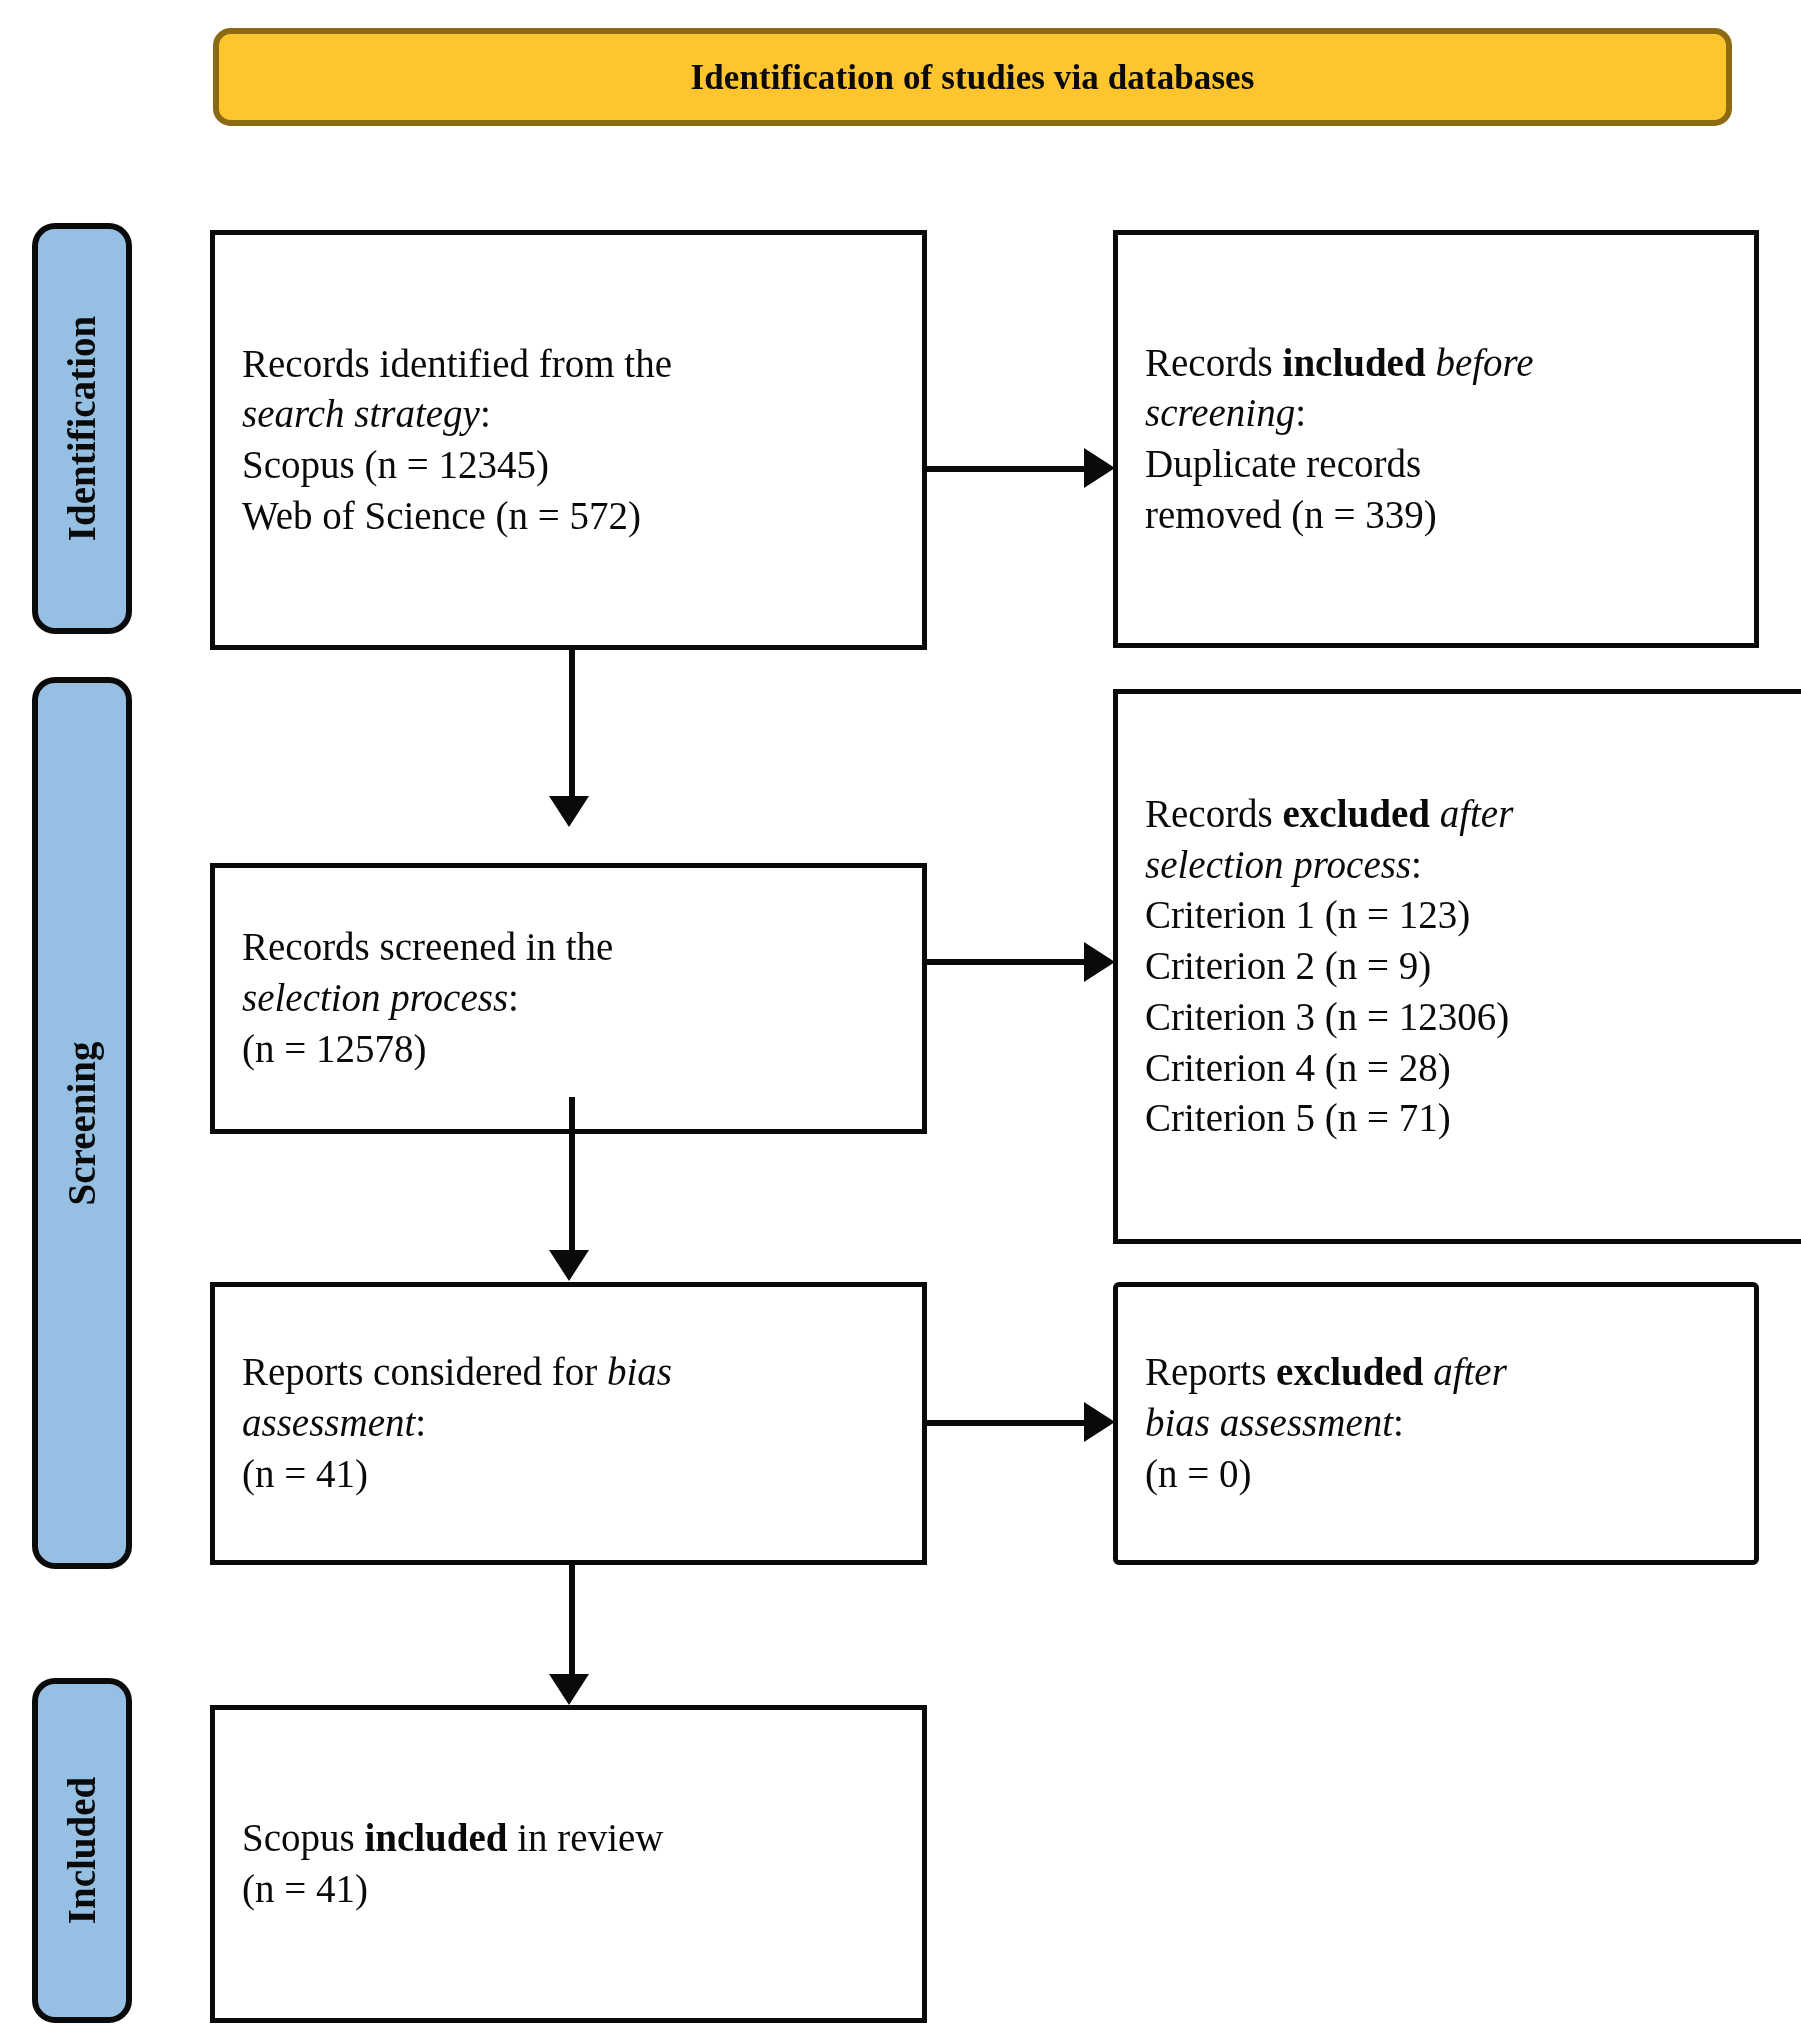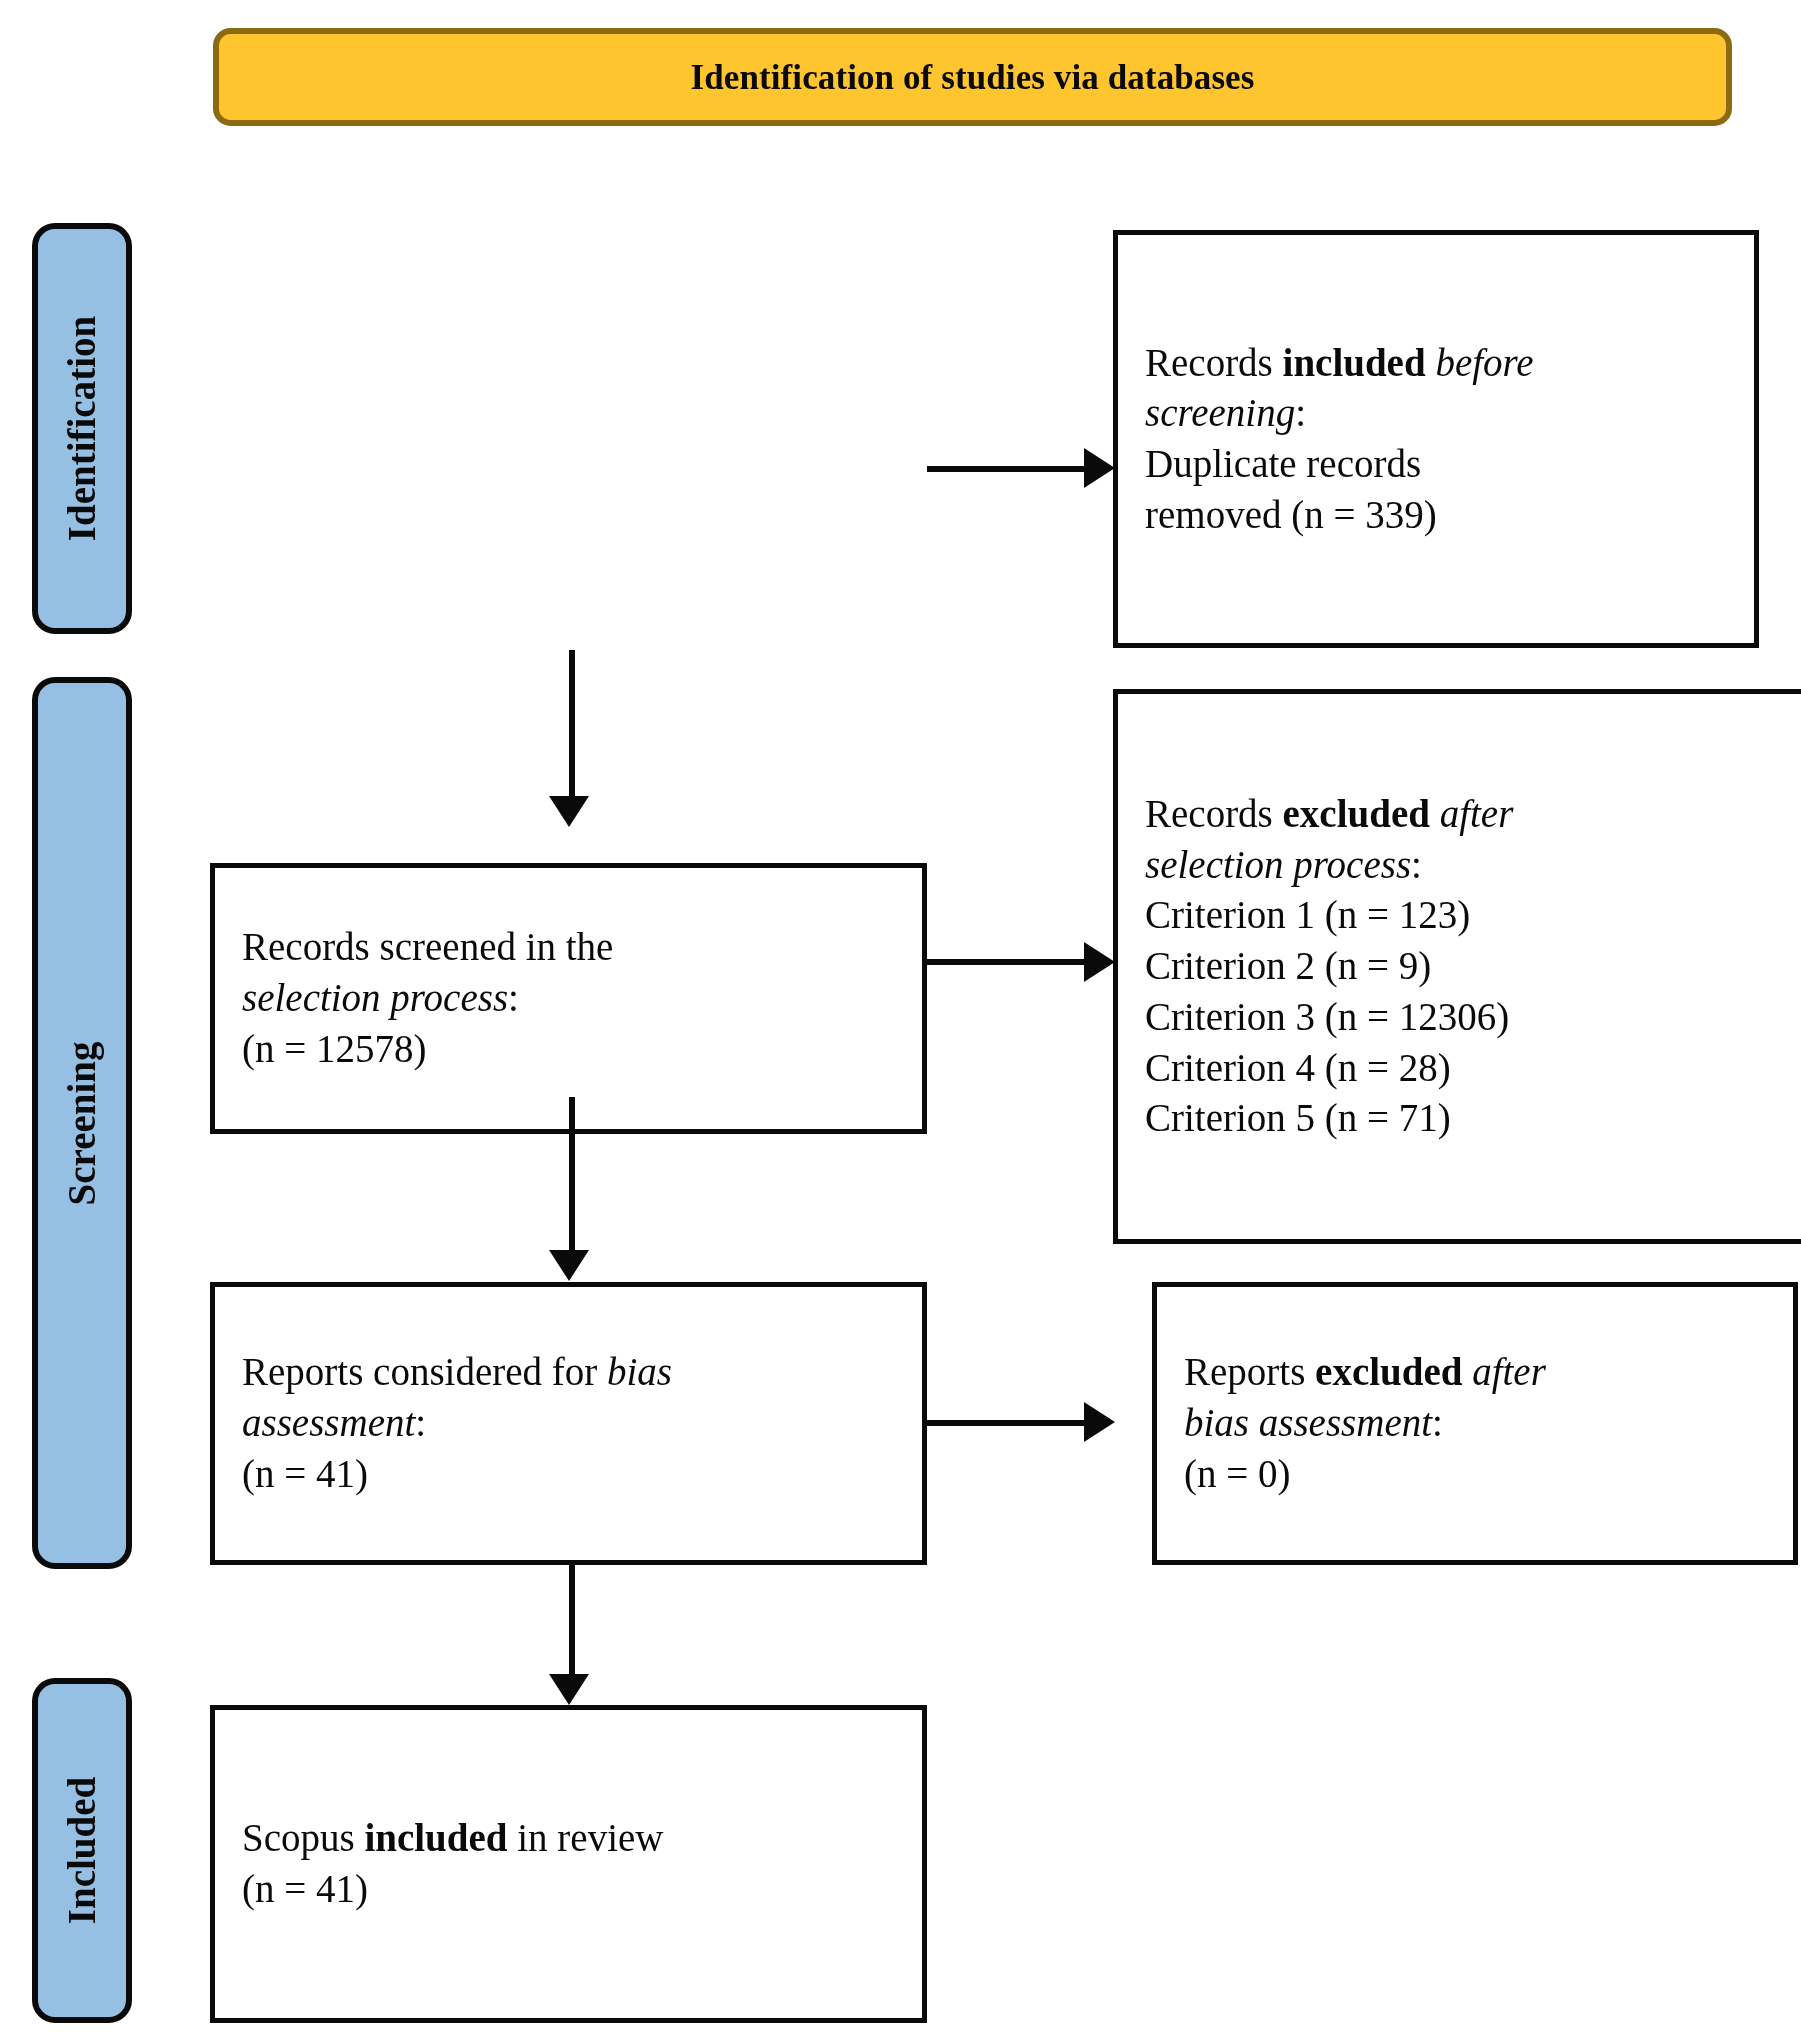--- a/index.html
+++ b/index.html
@@ -84,21 +84,21 @@
     white-space: nowrap;
   }
   .b { font-weight: bold; }
   .i { font-style: italic; }
 
   #box-identified     { left: 210px;  top: 230px;  width: 717px; height: 420px; }
   #box-removed        { left: 1113px; top: 230px;  width: 646px;  height: 418px; }
   #box-screened       { left: 210px;  top: 827px; width: 717px; height: 271px; margin-top: 36px; }
   #box-excluded-sel   { left: 1113px; top: 689px; width: 696px;  height: 555px; }
   #box-bias           { left: 210px;  top: 1282px; width: 717px; height: 283px; }
-  #box-excluded-bias  { left: 1152px; top: 1282px; width: 646px;  height: 283px; }
+  #box-excluded-bias  { left: 1113px; top: 1282px; width: 646px;  height: 283px; border-radius: 6px; }
   #box-included       { left: 210px;  top: 1705px; width: 717px; height: 318px; }
 
   
   .conn-v-line {
     position: absolute;
     width: 6px;
     background: #0a0a0a;
   }
   .conn-v-head {
     position: absolute;
@@ -154,20 +154,26 @@
   </div>
 
   <div class="stage-tab" id="stage-screening">
     <span class="stage-text">Screening</span>
   </div>
 
   <div class="stage-tab" id="stage-included">
     <span class="stage-text">Included</span>
   </div>
 
+  <div class="flow-box" id="box-identified">
+    <div class="line">Records identified from the</div>
+    <div class="line"><span class="i">search strategy</span><span>:</span></div>
+    <div class="line">Scopus (n = 12345)</div>
+    <div class="line">Web of Science (n = 572)</div>
+  </div>
 
   <div class="flow-box" id="box-removed">
     <div class="line"><span>Records </span><span class="b">included</span><span> </span><span class="i">before</span></div>
     <div class="line"><span class="i">screening</span><span>:</span></div>
     <div class="line">Duplicate records</div>
     <div class="line">removed (n = 339)</div>
   </div>
 
   <div class="flow-box" id="box-screened">
     <div class="line">Records screened in the</div>

